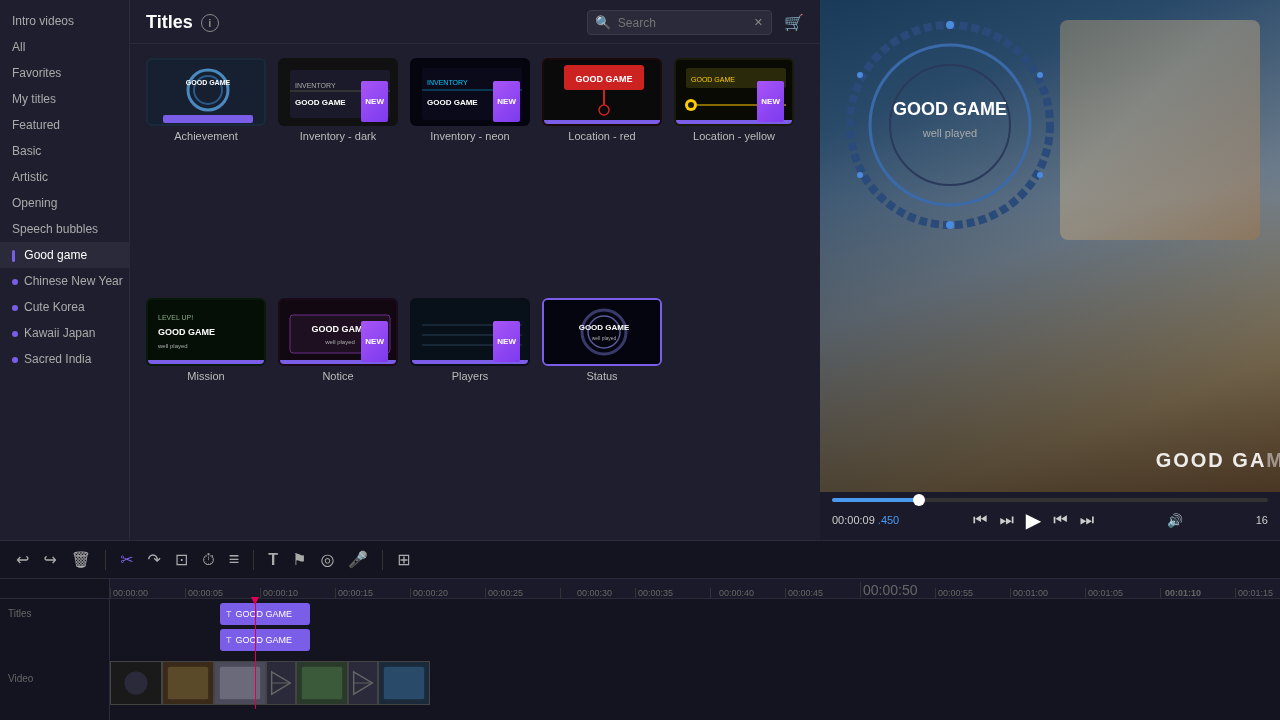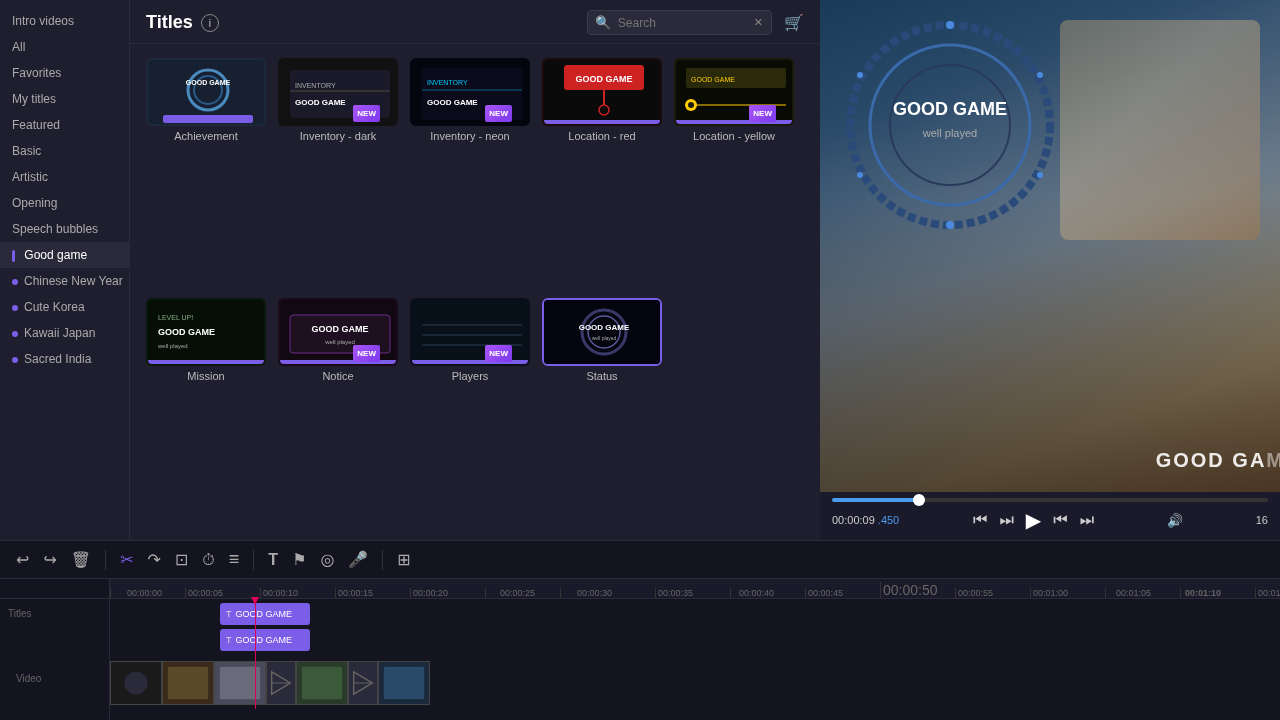--- a/index.html
+++ b/index.html
@@ -29,21 +29,21 @@
 
     
     .titles-grid { display: flex; flex-wrap: wrap; gap: 12px; padding: 14px 16px; overflow-y: auto; flex: 1; }
 
     .title-card { display: flex; flex-direction: column; align-items: center; cursor: pointer; }
     .title-thumb { width: 120px; height: 68px; border-radius: 6px; overflow: hidden; position: relative; background: #111; border: 2px solid transparent; }
     .title-card.selected .title-thumb { border-color: #7b5ee7; }
     .title-label { font-size: 11px; color: #bbb; margin-top: 4px; text-align: center; }
 
     
-    .new-badge { position: absolute; bottom: 2px; right: 16px; background: linear-gradient(135deg, #a855f7, #7c3aed); color: #fff; font-size: 8px; font-weight: bold; padding: 4px 4px; border-radius: 2px; }
+    .new-badge { position: absolute; bottom: 2px; right: 8px; background: linear-gradient(135deg, #a855f7, #7c3aed); color: #fff; font-size: 8px; font-weight: bold; padding: 16px 4px; border-radius: 2px; }
 
     
     .preview-panel { width: 460px; background: #111; flex-shrink: 0; display: flex; flex-direction: column; overflow: hidden; }
     .preview-video { flex: 1; background: #000; position: relative; overflow: hidden; }
 
     
     .playback-bar { background: #1a1a2a; padding: 6px 12px; display: flex; flex-direction: column; gap: 4px; }
     .progress-bar { width: 100%; height: 4px; background: #333; border-radius: 2px; position: relative; cursor: pointer; }
     .progress-fill { height: 100%; background: #4a9af0; border-radius: 2px; width: 20%; }
     .progress-thumb { position: absolute; top: -4px; left: 20%; width: 12px; height: 12px; border-radius: 50%; background: #fff; transform: translateX(-50%); }
@@ -348,41 +348,41 @@
     <div class="tl-separator"></div>
     <button class="tl-btn" title="Split view">⊞</button>
   </div>
 
   <div style="display:flex;flex:1;overflow:hidden;">
 
     <div style="width:110px;flex-shrink:0;background:#141420;border-right:1px solid #2a2a3a;">
       <div style="height:20px;border-bottom:1px solid #2a2a3a;"></div>
       <div style="height:28px;display:flex;align-items:center;padding:0 8px;color:#666;font-size:10px;">Titles</div>
       <div style="height:28px;display:flex;align-items:center;padding:0 8px;color:#666;font-size:10px;"></div>
-      <div style="height:46px;display:flex;align-items:center;padding:0 8px;color:#666;font-size:10px;margin-left:8px;">Video</div>
+      <div style="height:46px;display:flex;align-items:center;padding:0 8px;color:#666;font-size:10px;">Video</div>
     </div>
 
     <div style="flex:1;overflow-x:auto;overflow-y:hidden;position:relative;">
 
       <div style="height:20px;background:#1a1a2a;border-bottom:1px solid #2a2a3a;display:flex;align-items:flex-end;position:relative;min-width:1200px;">
         <div style="display:flex;position:absolute;left:0;bottom:0;height:20px;align-items:flex-end;">
-          <div style="width:75px;flex-shrink:0;font-size:9px;color:#666;border-left:1px solid #333;padding-left:16px;">00:00:00</div>
+          <div style="width:75px;flex-shrink:0;font-size:9px;color:#666;border-left:1px solid #333;padding-left:2px;">00:00:00</div>
           <div style="width:75px;flex-shrink:0;font-size:9px;color:#666;border-left:1px solid #333;padding-left:2px;">00:00:05</div>
           <div style="width:75px;flex-shrink:0;font-size:9px;color:#666;border-left:1px solid #333;padding-left:2px;">00:00:10</div>
           <div style="width:75px;flex-shrink:0;font-size:9px;color:#666;border-left:1px solid #333;padding-left:2px;">00:00:15</div>
           <div style="width:75px;flex-shrink:0;font-size:9px;color:#666;border-left:1px solid #333;padding-left:2px;">00:00:20</div>
-          <div style="width:75px;flex-shrink:0;font-size:9px;color:#666;border-left:1px solid #333;padding-left:14px;">00:00:25</div>
+          <div style="width:75px;flex-shrink:0;font-size:9px;color:#666;border-left:1px solid #333;padding-left:2px;">00:00:25</div>
           <div style="width:75px;flex-shrink:0;font-size:9px;color:#666;border-left:1px solid #333;padding-left:16px;">00:00:30</div>
-          <div style="width:75px;flex-shrink:0;font-size:9px;color:#666;border-left:1px solid #333;padding-left:2px;margin-left:20px;">00:00:35</div>
+          <div style="width:75px;flex-shrink:0;font-size:9px;color:#666;border-left:1px solid #333;padding-left:2px;">00:00:35</div>
           <div style="width:75px;flex-shrink:0;font-size:9px;color:#666;border-left:1px solid #333;padding-left:8px;">00:00:40</div>
           <div style="width:75px;flex-shrink:0;font-size:9px;color:#666;border-left:1px solid #333;padding-left:2px;">00:00:45</div>
           <div style="width:75px;flex-shrink:0;font-size:14px;color:#666;border-left:1px solid #333;padding-left:2px;">00:00:50</div>
           <div style="width:75px;flex-shrink:0;font-size:9px;color:#666;border-left:1px solid #333;padding-left:2px;margin-top:8px;">00:00:55</div>
           <div style="width:75px;flex-shrink:0;font-size:9px;color:#666;border-left:1px solid #333;padding-left:2px;">00:01:00</div>
-          <div style="width:75px;flex-shrink:0;font-size:9px;color:#666;border-left:1px solid #333;padding-left:10px;">00:01:05</div>
+          <div style="width:75px;flex-shrink:0;font-size:9px;color:#666;border-left:1px solid #333;padding-left:2px;">00:01:05</div>
           <div style="width:75px;flex-shrink:0;font-size:9px;color:#666;border-left:1px solid #333;padding-left:4px;font-weight:bold;">00:01:10</div>
           <div style="width:75px;flex-shrink:0;font-size:9px;color:#666;border-left:1px solid #333;padding-left:2px;">00:01:15</div>
 
         </div>
       </div>
 
       <div style="position:relative;min-width:1200px;height:110px;">
 
         <div style="position:absolute;top:0;bottom:0;left:145px;width:1px;background:#dd0055;z-index:10;">
           <div style="position:absolute;top:-2px;left:-4px;width:0;height:0;border-left:4px solid transparent;border-right:4px solid transparent;border-top:8px solid #dd0055;"></div>

